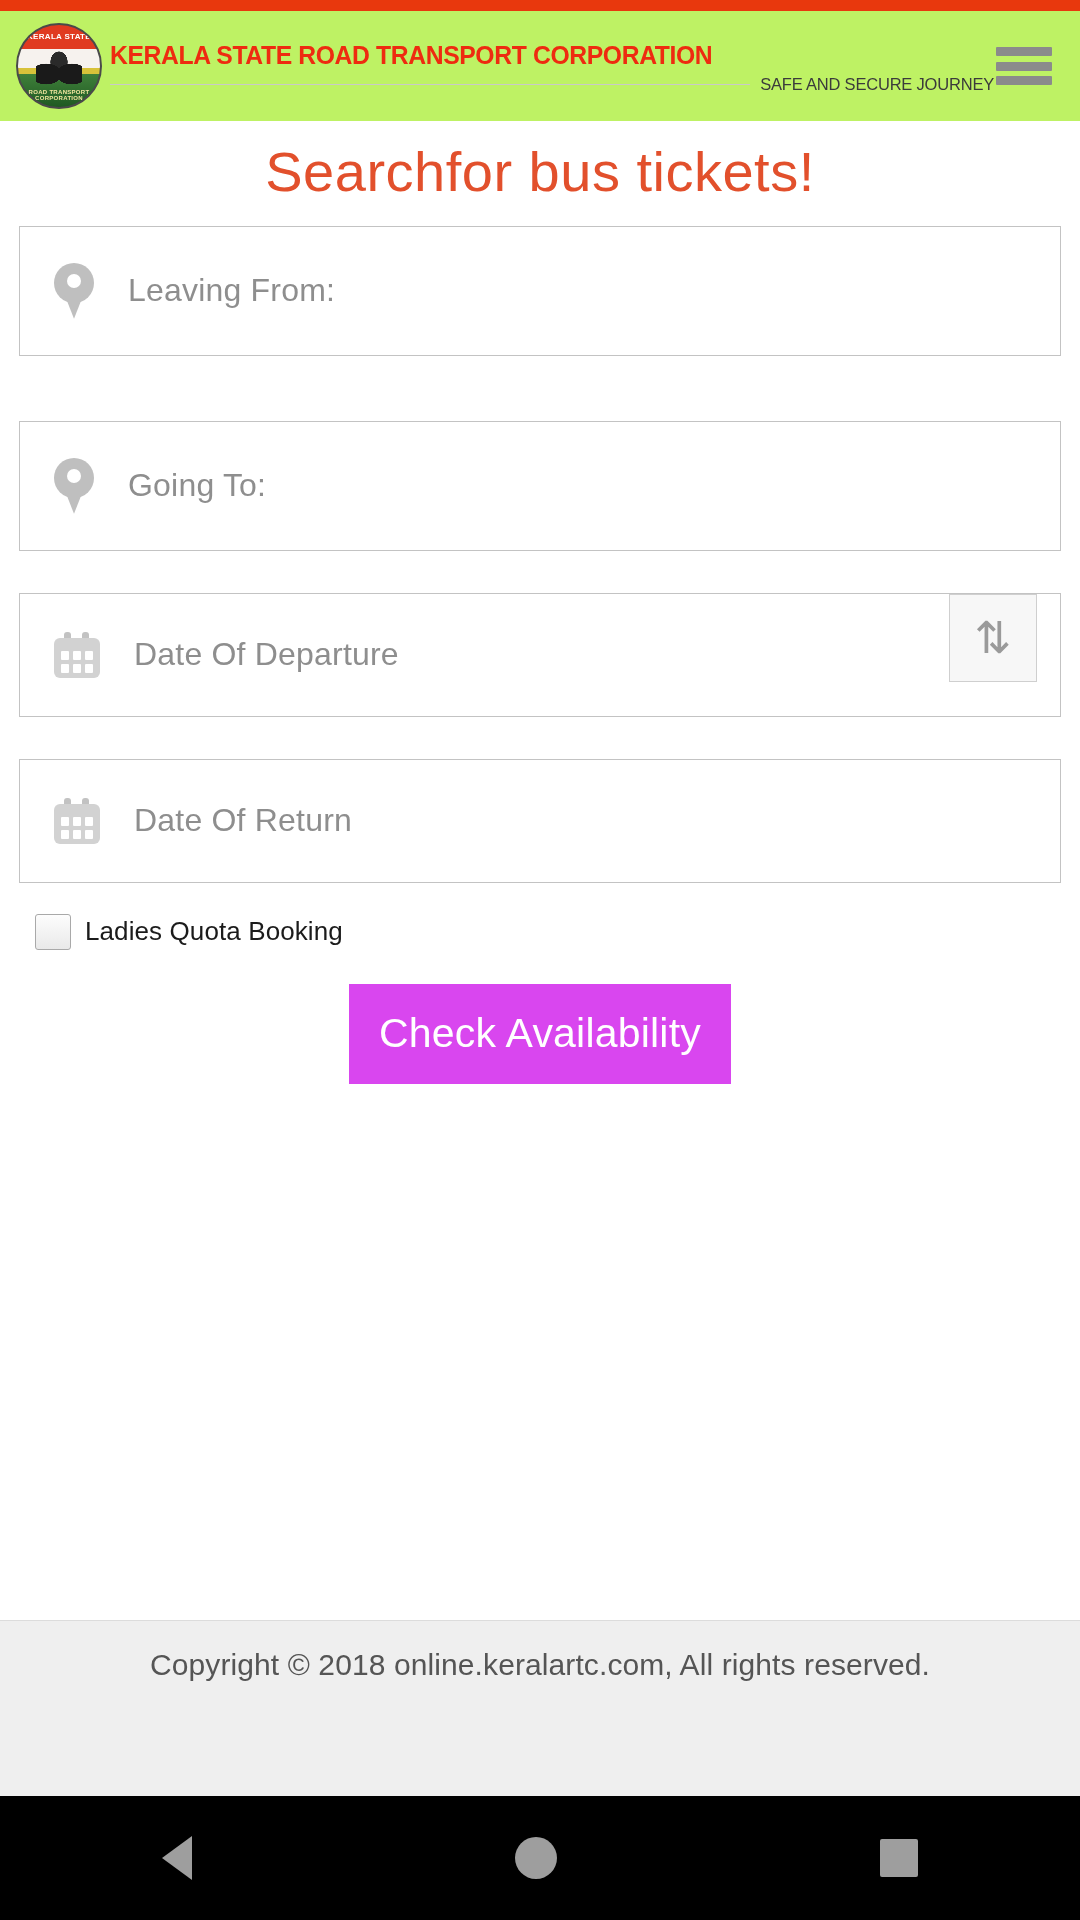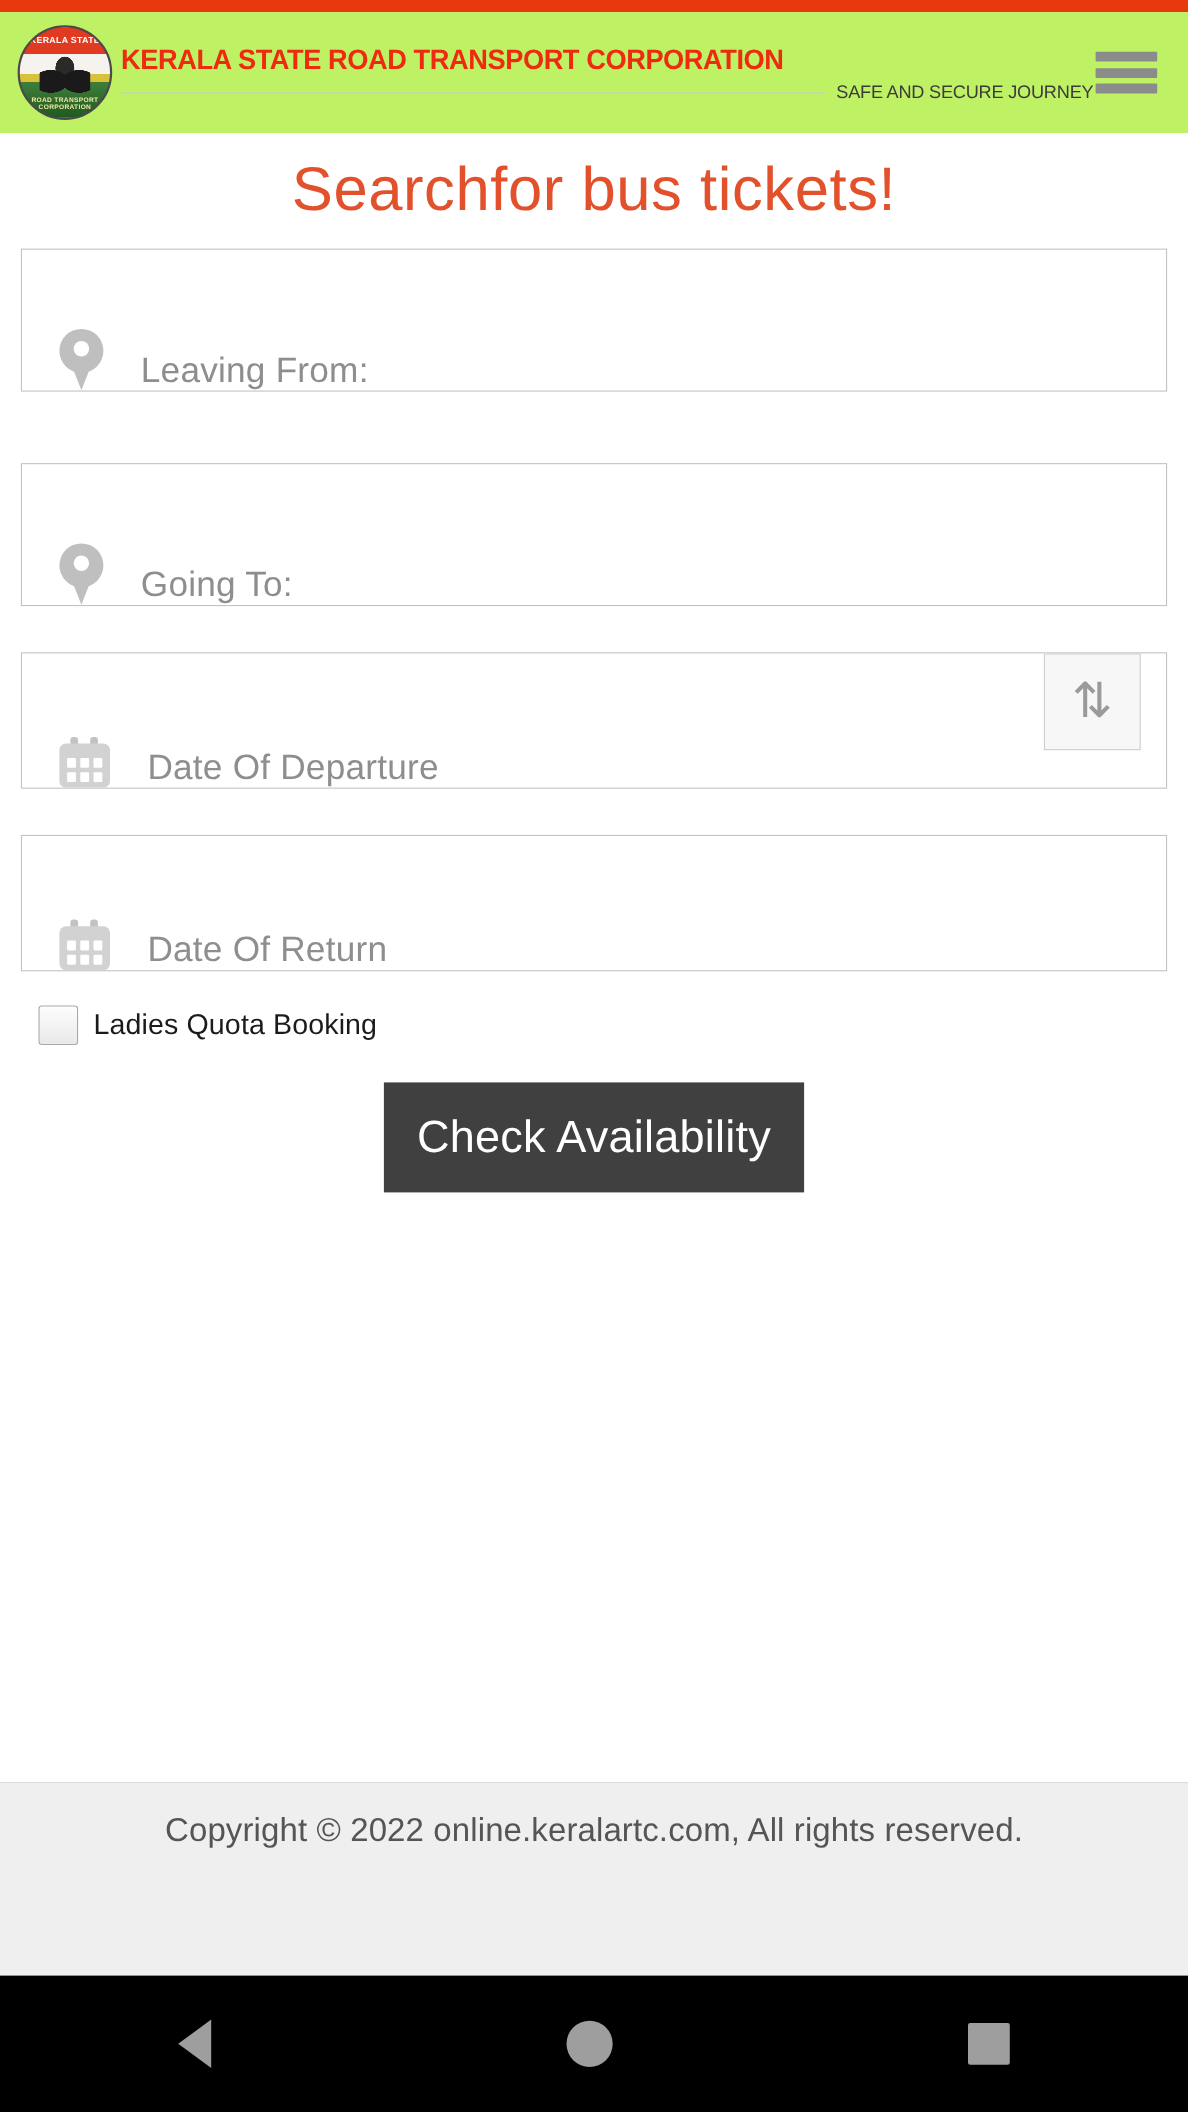--- a/index.html
+++ b/index.html
@@ -80,21 +80,21 @@
   .page-heading {
     text-align:center; color:#e2502c; font-size:56px; font-weight:300;
     letter-spacing:0.5px; margin-top:22px; margin-bottom:24px; flex:0 0 auto;
     line-height:1.05;
   }
 
   
   .form { flex:0 0 auto; padding:0 19px; position:relative; }
   .field {
     border:1px solid #c3c3c3; background:#ffffff;
-    display:flex; align-items:flex-end; padding-left:34px;
+    display:flex; align-items:center; padding-left:34px;
     position:relative;
   }
   .field.loc { height:130px; }
   .field.loc.second { margin-top:65px; }
   .field.dat { height:124px; margin-top:42px; }
   .field-label {
     font-size:32px; color:#8e8e8e; font-weight:400; margin-left:34px;
     letter-spacing:0.2px;
   }
 
@@ -141,21 +141,21 @@
   .checkrow { display:flex; align-items:center; margin-top:31px; padding-left:16px; }
   .checkbox {
     width:36px; height:36px; border:1px solid #a9a9a9; border-radius:3px;
     background:linear-gradient(180deg,#fdfdfd,#e9e9e9); flex:0 0 auto;
   }
   .checklabel { font-size:26px; color:#1b1b1b; margin-left:14px; letter-spacing:0.1px; }
 
   
   .submit-wrap { display:flex; justify-content:center; margin-top:34px; }
   .submit {
-    background:#404040; color:#ffffff; border:none;
+    background:#d946ef; color:#ffffff; border:none;
     font-size:41px; font-family:"Liberation Sans", sans-serif;
     padding:0 30px; height:100px; min-width:346px; cursor:pointer;
     letter-spacing:0.2px;
   }
 
   
   .spacer { flex:1 1 auto; background:#ffffff; }
   .footer {
     flex:0 0 auto; height:176px; background:#efefef;
     border-top:1px solid #dcdcdc;
@@ -271,21 +271,21 @@
     </div>
 
     <div class="submit-wrap">
       <button class="submit">Check Availability</button>
     </div>
   </div>
 
   <div class="spacer"></div>
 
   <div class="footer">
-    <div class="footer-text">Copyright © 2022 online.keralartc.com, All rights reserved.</div>
+    <div class="footer-text">Copyright © 2018 online.keralartc.com, All rights reserved.</div>
   </div>
 
   <div class="navbar">
     <div class="nav-back"></div>
     <div class="nav-home"></div>
     <div class="nav-recent"></div>
   </div>
 
 </div>
 

